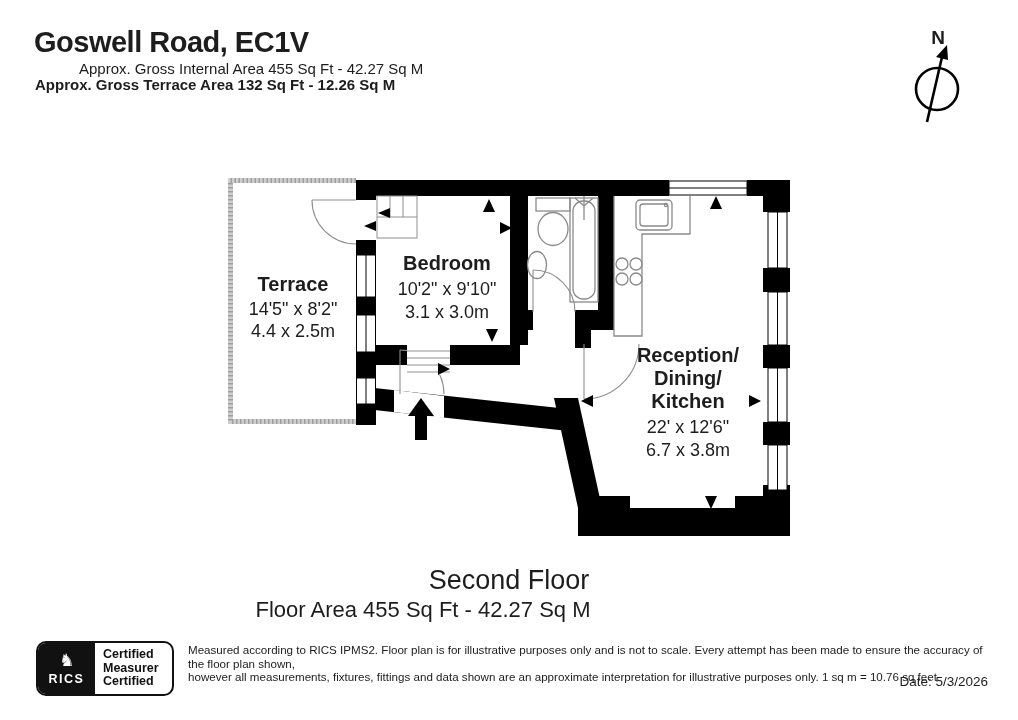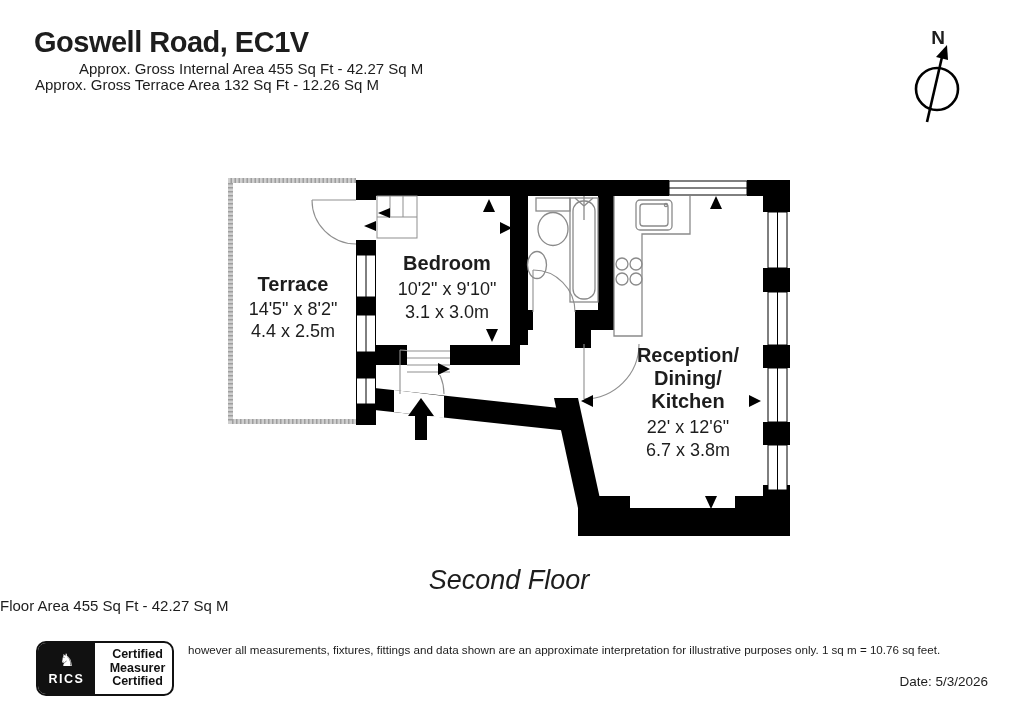--- a/index.html
+++ b/index.html
@@ -1,34 +1,34 @@
 <!DOCTYPE html>
 <html><head>
 <meta charset="utf-8">
 <style>
   html,body{margin:0;padding:0;background:#ffffff;}
   body{width:1018px;height:720px;position:relative;overflow:hidden;
        font-family:"Liberation Sans","DejaVu Sans",sans-serif;color:#1d1d1d;}
   .abs{position:absolute;}
   .title{left:34px;top:26px;font-size:29px;font-weight:700;letter-spacing:-0.5px;}
   .sub1{left:35px;top:60px;font-size:15px;font-weight:500;margin-left:44px;}
-  .sub2{left:35px;top:76px;font-size:15px;font-weight:400;text-align:center;}
-  .floor-name{left:0;top:565px;width:1018px;text-align:center;font-size:27px;font-weight:400;font-style:italic;}
-  .floor-area{left:0;top:597px;width:846px;font-size:15px;font-weight:400;}
+  .sub2{left:35px;top:76px;font-size:15px;font-weight:700;text-align:center;}
+  .floor-name{left:0;top:565px;width:1018px;text-align:center;font-size:27px;font-weight:400;}
+  .floor-area{left:0;top:597px;width:846px;text-align:center;font-size:22px;font-weight:400;}
   .disclaimer{left:188px;top:643px;width:800px;font-size:11.6px;line-height:13.5px;color:#1c1c1c;}
   .date{right:30px;top:674px;font-size:13.5px;}
   
   .badge{left:36px;top:641px;width:134px;height:51px;border:2.5px solid #111;border-radius:10px;
          display:flex;overflow:hidden;background:#fff;}
   .badge-left{width:57px;background:#111;color:#fff;display:flex;flex-direction:column;
               align-items:center;justify-content:center;}
   .badge-lion{font-size:17px;line-height:17px;}
   .badge-org{font-size:12.5px;font-weight:700;letter-spacing:1.5px;margin-top:3px;}
   .badge-right{flex:1;display:flex;flex-direction:column;justify-content:center;padding-left:8px;}
-  .badge-right div{font-size:12.5px;font-weight:700;line-height:13.5px;color:#111;text-align:center;}
+  .badge-right div{font-size:12.5px;font-weight:700;line-height:13.5px;color:#111;}
   svg text{font-family:"Liberation Sans","DejaVu Sans",sans-serif;fill:#1d1d1d;}
   .room-name{font-size:20px;font-weight:600;}
   .room-dim{font-size:18px;font-weight:400;}
   .wall{fill:#000;}
   .fx{stroke:#8a8a8a;stroke-width:1.3;fill:none;}
   .door{stroke:#8f8f8f;stroke-width:1.1;fill:none;}
   .winline{stroke:#000;stroke-width:1;}
   .winbox{fill:#fff;stroke:#000;stroke-width:1;}
   .arrow{fill:#000;}
 </style>
@@ -221,15 +221,16 @@
     <div class="badge-org">RICS</div>
   </div>
   <div class="badge-right">
     <div>Certified</div>
     <div>Measurer</div>
     <div>Certified</div>
   </div>
 </div>
 
 <div class="abs disclaimer">
+  <div>Measured according to RICS IPMS2. Floor plan is for illustrative purposes only and is not to scale. Every attempt has been made to ensure the accuracy of the floor plan shown,</div>
   <div>however all measurements, fixtures, fittings and data shown are an approximate interpretation for illustrative purposes only. 1 sq m = 10.76 sq feet.</div>
 </div>
 <div class="abs date">Date: 5/3/2026</div>
 
 </body></html>

